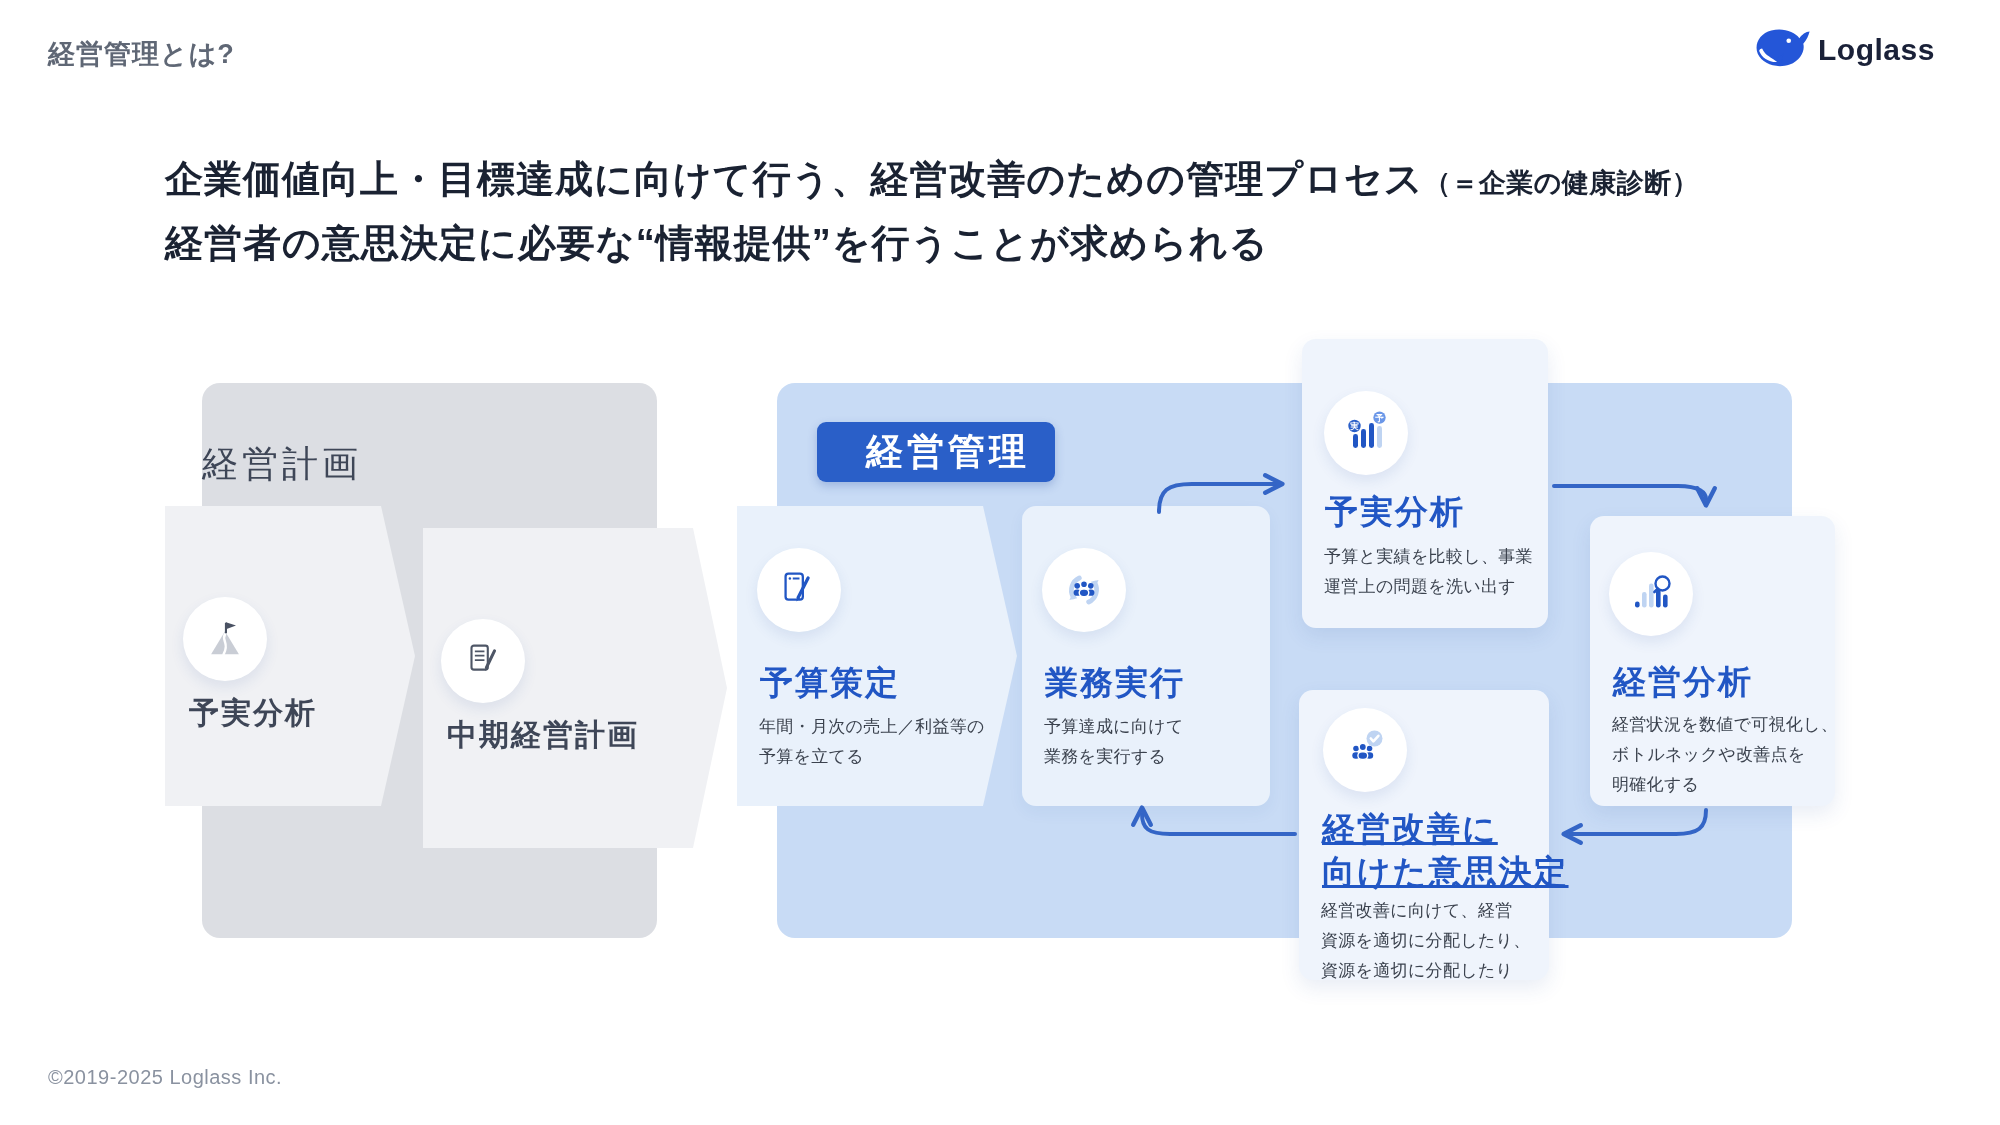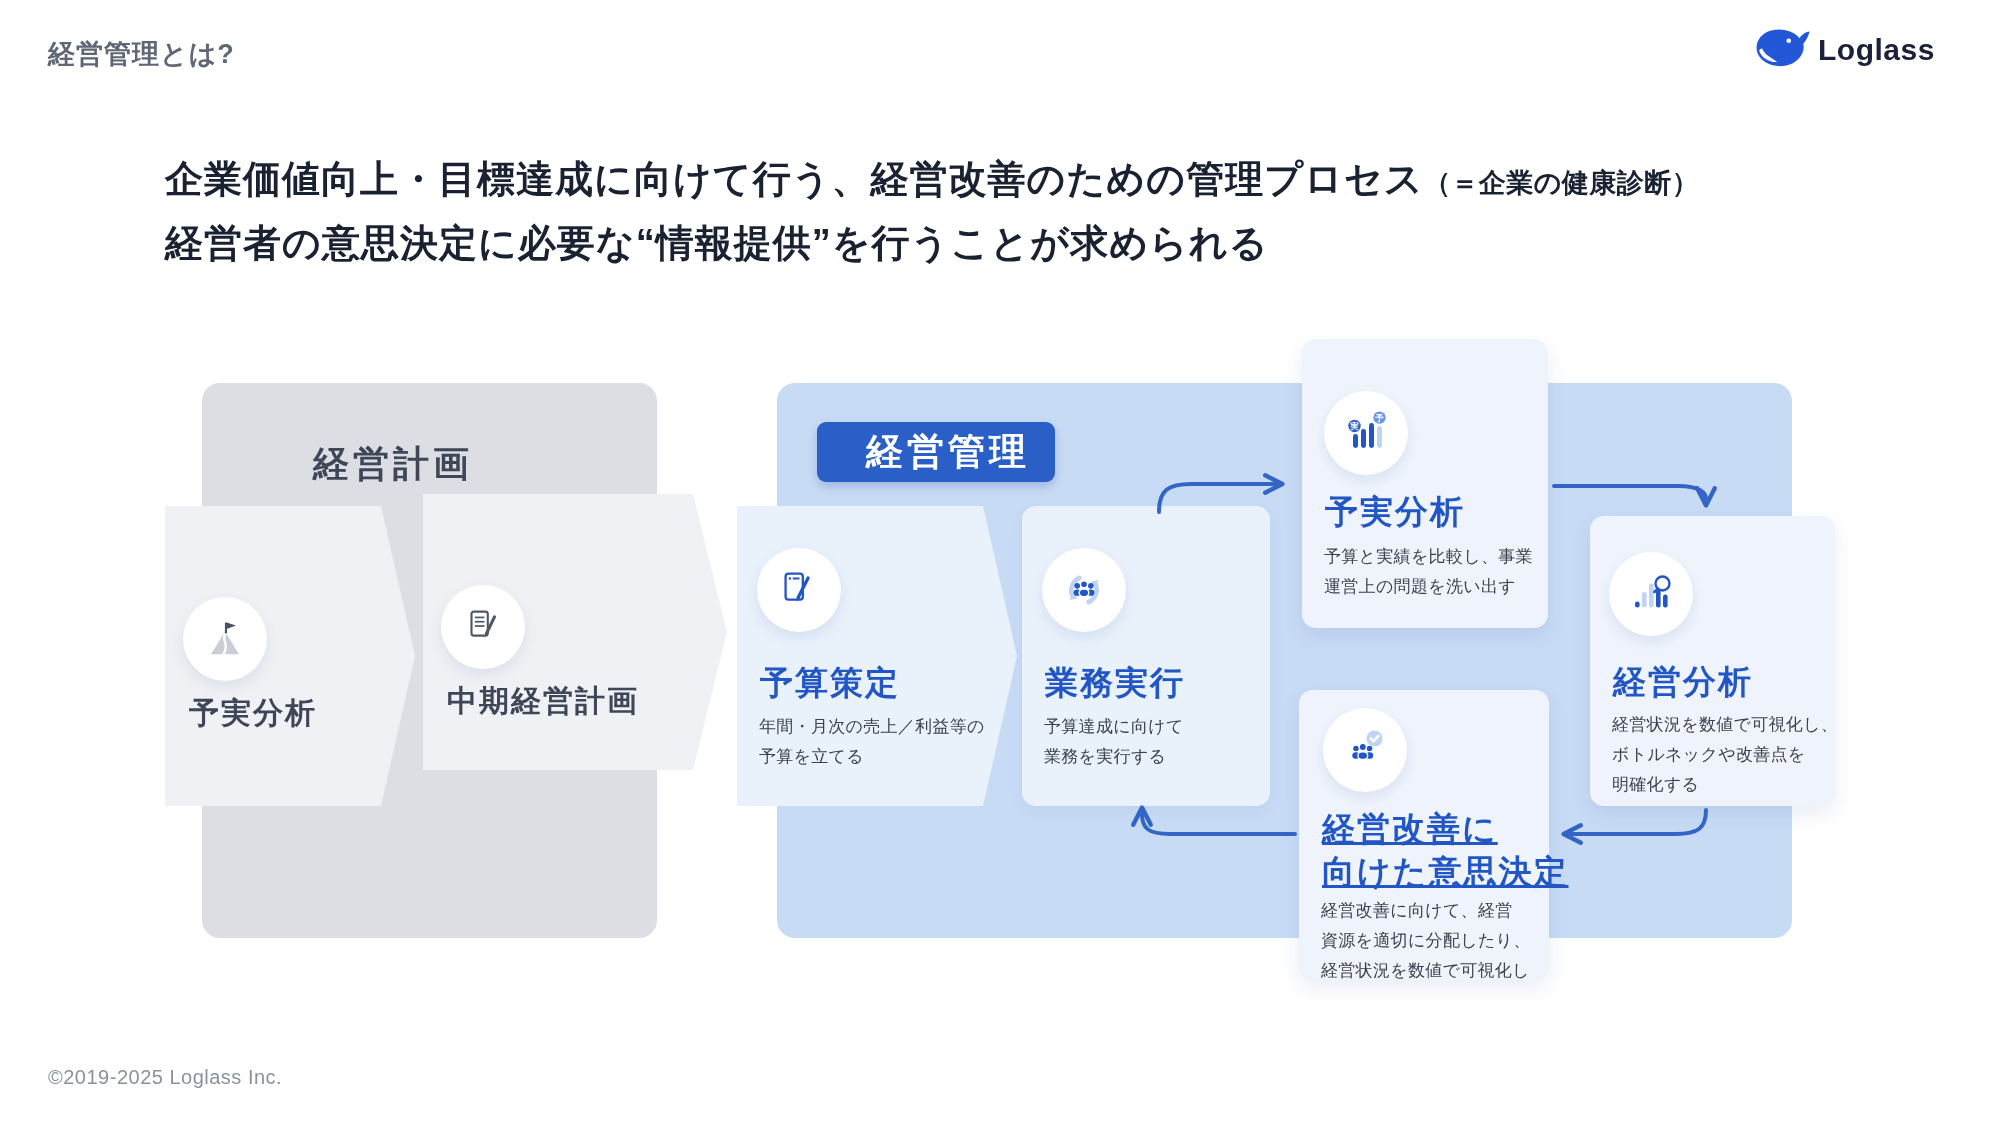--- a/index.html
+++ b/index.html
@@ -19,35 +19,35 @@
   .header-title{position:absolute;left:48px;top:36px;font-size:27px;font-weight:700;color:var(--header_gray);letter-spacing:1px;}
   .logo{position:absolute;left:1750px;top:20px;display:flex;align-items:center;gap:6px;}
   .logo .wordmark{font-size:30px;font-weight:800;color:var(--logo_navy);letter-spacing:0.5px;}
   .titleblock{position:absolute;left:165px;top:160px;}
   .t-line{font-size:38px;font-weight:800;color:var(--title_dark);letter-spacing:1px;line-height:1.0;}
   .t-line + .t-line{margin-top:26px;}
   .t-note{font-size:27px;font-weight:800;letter-spacing:0.5px;}
 
   
   .plan-container{position:absolute;left:202px;top:383px;width:455px;height:555px;background:var(--plan_container_bg);border-radius:18px;}
-  .plan-title{position:absolute;left:202px;top:440px;width:382px;text-align:center;font-size:36px;font-weight:700;color:var(--plan_text);letter-spacing:4px;}
+  .plan-title{position:absolute;left:202px;top:440px;width:382px;font-size:36px;font-weight:400;color:var(--plan_text);letter-spacing:4px;}
   .mgmt-container{position:absolute;left:777px;top:383px;width:1015px;height:555px;background:var(--mgmt_container_bg);border-radius:18px;}
   .mgmt-badge{position:absolute;left:817px;top:422px;width:214px;height:60px;background:var(--badge_bg);border-radius:9px;
     display:flex;align-items:center;justify-content:center;color:#fff;font-size:37px;font-weight:800;letter-spacing:4px;
     box-shadow:0 4px 10px rgba(30,70,160,.25);padding-left:24px;}
 
   
   .card{position:absolute;box-sizing:border-box;}
   .chevron{clip-path:polygon(0 0, calc(100% - 34px) 0, 100% 50%, calc(100% - 34px) 100%, 0 100%);}
   .plan-card{background:var(--plan_card_bg);}
   .step-card{background:var(--step_card_bg);box-shadow:0 6px 16px rgba(40,80,160,.06);}
   .cycle-card{background:var(--cycle_card_bg);border-radius:14px;box-shadow:0 8px 20px rgba(40,80,160,.10);}
 
   .c-longterm{left:165px;top:506px;width:250px;height:300px;}
-  .c-midterm{left:423px;top:494px;width:304px;height:276px;}
+  .c-midterm{left:423px;top:528px;width:304px;height:320px;}
   .c-budget{left:737px;top:506px;width:280px;height:300px;}
   .c-execution{left:1022px;top:506px;width:248px;height:300px;border-radius:14px;}
   .c-variance{left:1302px;top:339px;width:246px;height:289px;}
   .c-analysis{left:1590px;top:516px;width:245px;height:290px;}
   .c-decision{left:1299px;top:690px;width:250px;height:290px;}
 
   .icon-circle{position:absolute;width:84px;height:84px;border-radius:50%;background:#fff;
     display:flex;align-items:center;justify-content:center;box-shadow:0 6px 14px rgba(40,80,160,.10);}
   .plan-card .icon-circle{left:18px;top:91px;}
   .c-budget .icon-circle,.c-execution .icon-circle{left:20px;top:42px;}
@@ -222,21 +222,21 @@
         <rect x="16.9" y="25.7" width="9.8" height="7.8" rx="4.2" fill="var(--icon_blue)" stroke="#fff" stroke-width="1.4"></rect>
       </svg>
     </div>
     <div class="step-title">
       <span>経営改善に</span>
       <span>向けた意思決定</span>
     </div>
     <div class="step-desc">
       <div>経営改善に向けて、経営</div>
       <div>資源を適切に分配したり、</div>
-      <div>経営状況を数値で可視化し</div>
+      <div>資源を適切に分配したり</div>
     </div>
   </div>
 
   <svg class="arrows" viewBox="0 0 2000 1125">
     <defs>
       <marker id="ah" markerUnits="strokeWidth" markerWidth="6.5" markerHeight="6.5" refX="3.6" refY="3.1" orient="auto">
         <path d="M0.9 0.9 L5.2 3.1 L0.9 5.3" fill="none" stroke="var(--arrow_blue)" stroke-width="1.1" stroke-linecap="round" stroke-linejoin="round"></path>
       </marker>
     </defs>
     <g stroke="var(--arrow_blue)" stroke-width="4" fill="none" stroke-linecap="round">

